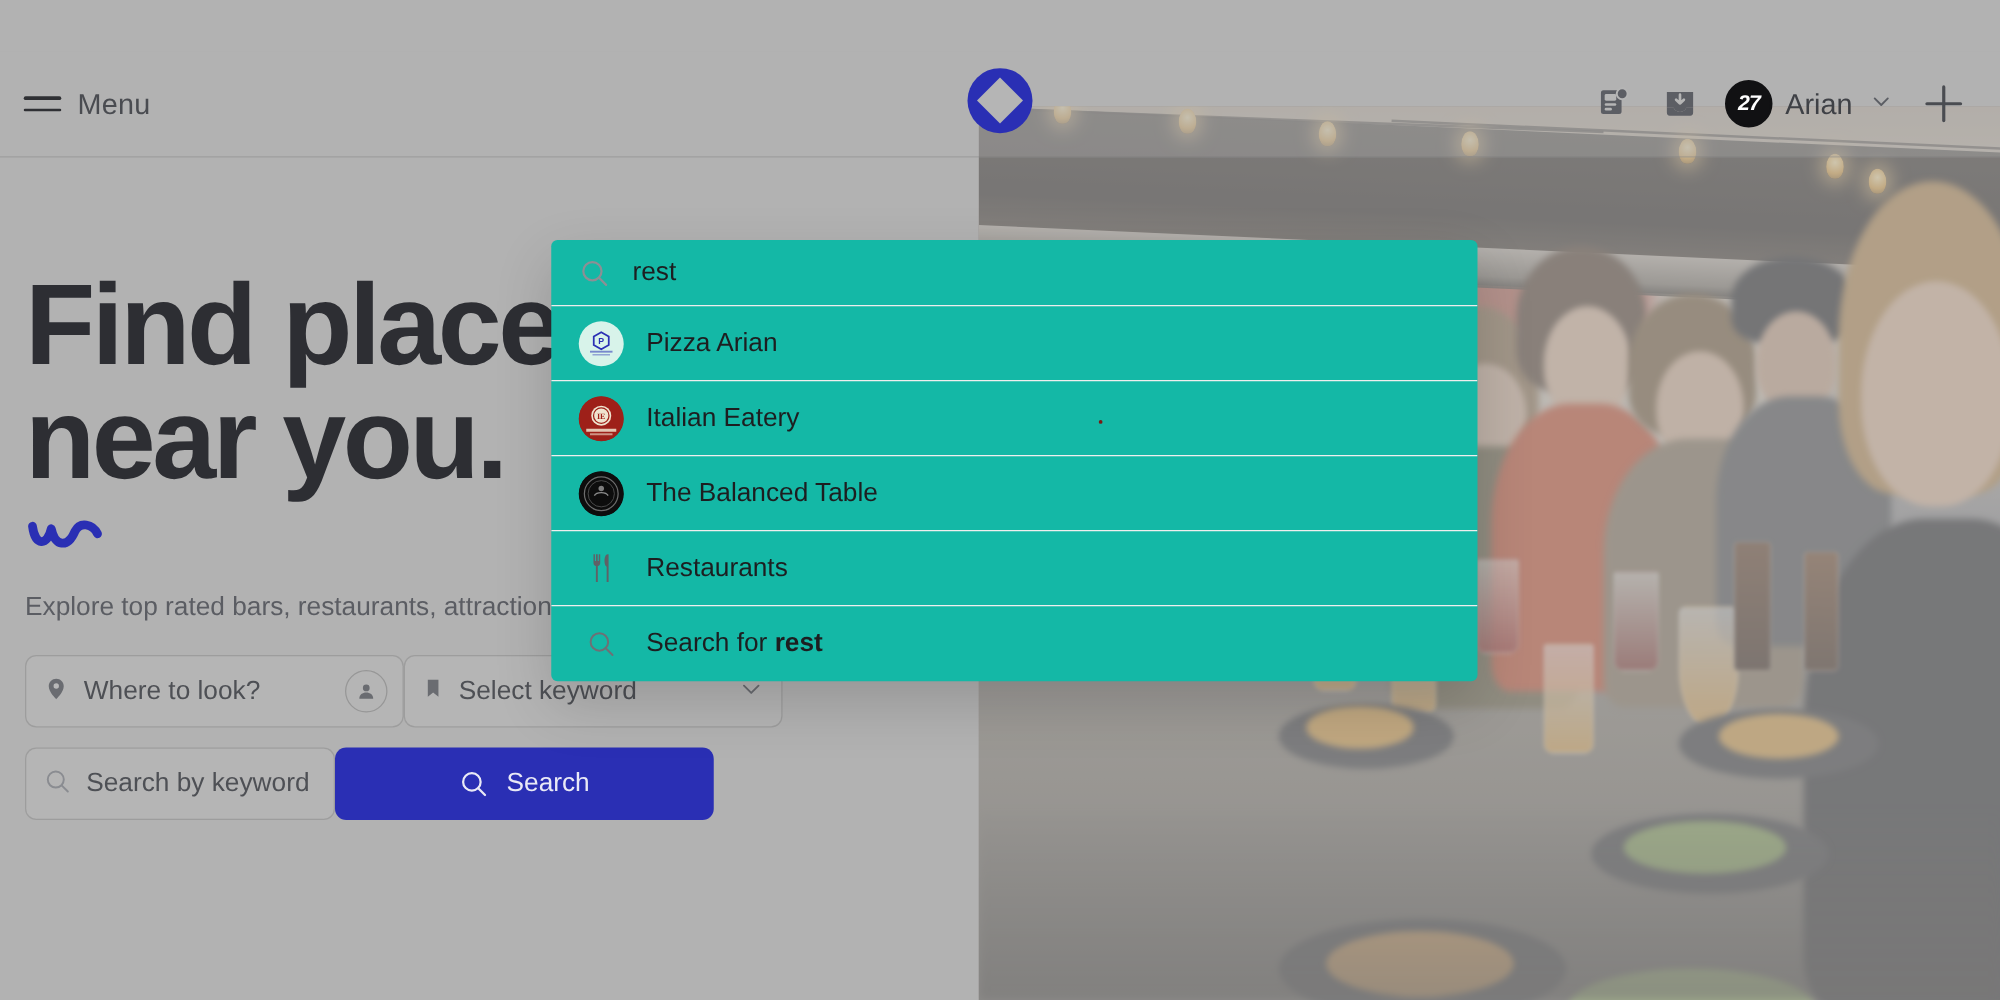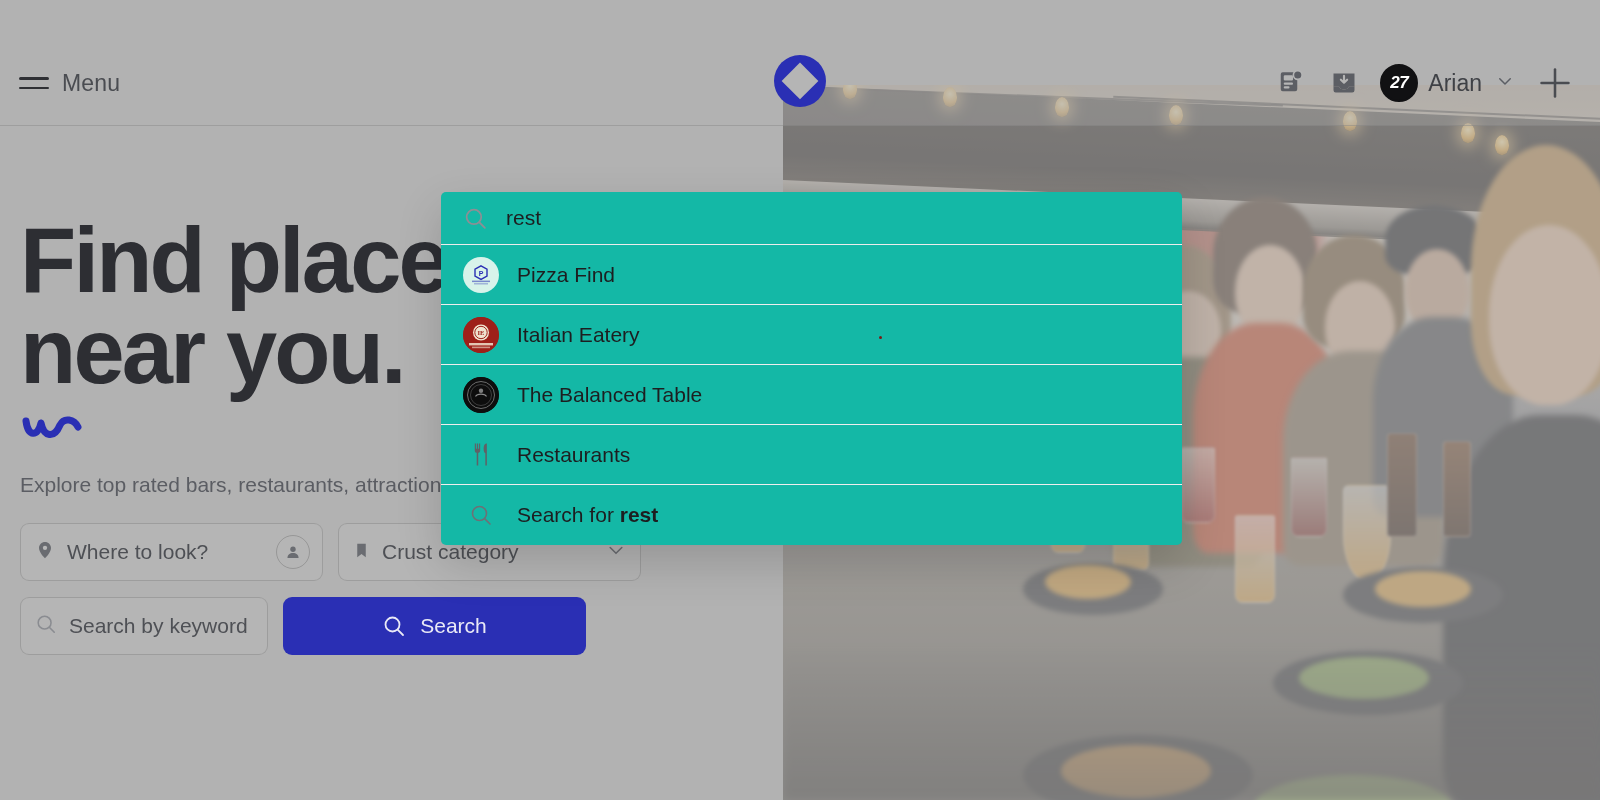--- a/index.html
+++ b/index.html
@@ -100,21 +100,21 @@
 
   
   .hero { position:absolute; left:0; top:85px; width:783px; height:715px; z-index:20; }
   .hero-inner { padding: 130px 0 0 20px; }
   h1.hero-title { font-size:92px; line-height:.99; letter-spacing:-2.8px;
     color:#2d2e33; font-weight:700; white-space:nowrap; }
   .squiggle { margin-top:16px; margin-left:2px; }
   .hero-sub { margin-top:26px; font-size:21px; color:#5b5d63; white-space:nowrap; }
 
   .form { margin-top:26px; }
-  .form-row { display:flex; gap:15px; margin-bottom:16px; }
+  .form-row { display:flex; margin-bottom:16px; }
   .field { height:58px; border:1px solid rgba(130,130,130,.45); border-radius:9px;
     background: rgba(186,186,186,.35); display:flex; align-items:center;
     padding:0 14px; gap:12px; cursor:text; }
   .field.loc { width:303px; position:relative; }
   .field.cat { width:303px; cursor:pointer; }
   .field.kw  { width:248px; }
   .field .ph-txt { font-size:21px; color:#4e5055; }
   .geo-btn { position:absolute; right:12px; top:50%; transform:translateY(-50%);
     width:34px; height:34px; border-radius:50%;
     border:1px solid rgba(125,125,125,.55);
@@ -298,21 +298,21 @@
               </svg>
             </span>
           </div>
 
           <div class="field cat">
             <span>
               <svg width="17" height="21" viewBox="0 0 24 24" fill="#6a6c71">
                 <path d="M6 2.6h12v19l-6-4.6-6 4.6z"></path>
               </svg>
             </span>
-            <span class="ph-txt">Crust category</span>
+            <span class="ph-txt">Select keyword</span>
             <span class="cat-chev">
               <svg width="20" height="20" viewBox="0 0 24 24" fill="none" stroke="#6a6c71" stroke-width="1.8">
                 <polyline points="5,9 12,16 19,9" stroke-linecap="round" stroke-linejoin="round"></polyline>
               </svg>
             </span>
           </div>
         </div>
 
         <div class="form-row">
           <div class="field kw">
@@ -354,21 +354,21 @@
     <div class="res">
       <div class="thumb mint">
         <svg width="34" height="34" viewBox="0 0 34 34">
           <circle cx="17" cy="17" r="17" fill="#d8f3ea"></circle>
           <path d="M17 7.8 23 11.2v6.8L17 21.4 11 18V11.2z" fill="none" stroke="#2a2fb4" stroke-width="1.4"></path>
           <text x="17" y="17.6" font-size="7" fill="#2a2fb4" text-anchor="middle" font-family="Liberation Sans, sans-serif" font-weight="700">P</text>
           <rect x="8" y="22.6" width="18" height="1.5" fill="#2a2fb4" opacity=".55"></rect>
           <rect x="10" y="25.2" width="14" height="1.2" fill="#2a2fb4" opacity=".4"></rect>
         </svg>
       </div>
-      <span class="label">Pizza Find</span>
+      <span class="label">Pizza Arian</span>
     </div>
 
     <div class="res">
       <div class="thumb red">
         <svg width="36" height="36" viewBox="0 0 36 36">
           <circle cx="18" cy="18" r="18" fill="#9e2019"></circle>
           <circle cx="18" cy="15.5" r="8" fill="#efe3cf"></circle>
           <circle cx="18" cy="15.5" r="6.2" fill="none" stroke="#9e2019" stroke-width="1"></circle>
           <text x="18" y="18.4" font-size="6.5" fill="#9e2019" text-anchor="middle" font-family="Liberation Serif, serif" font-weight="700">IE</text>
           <rect x="6" y="26" width="24" height="2.4" fill="#efe3cf" opacity=".85"></rect>

